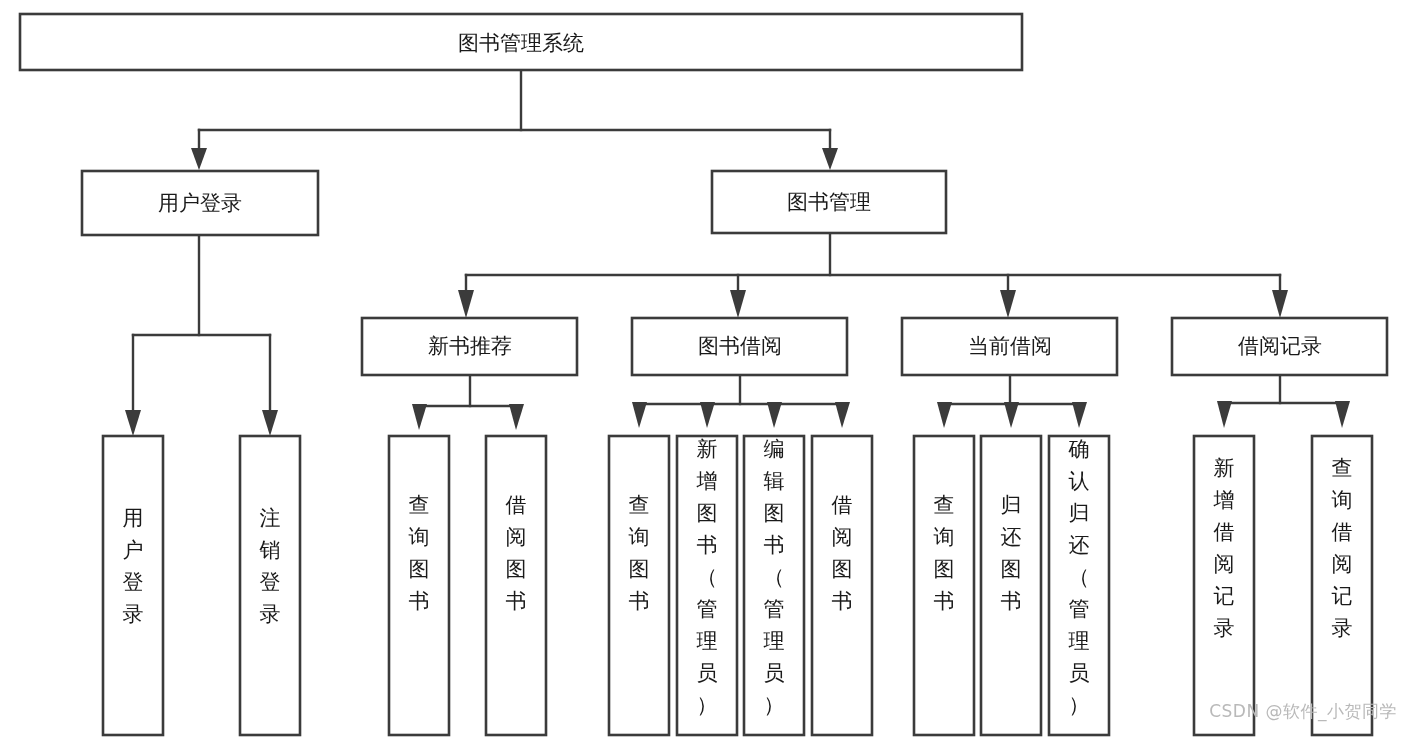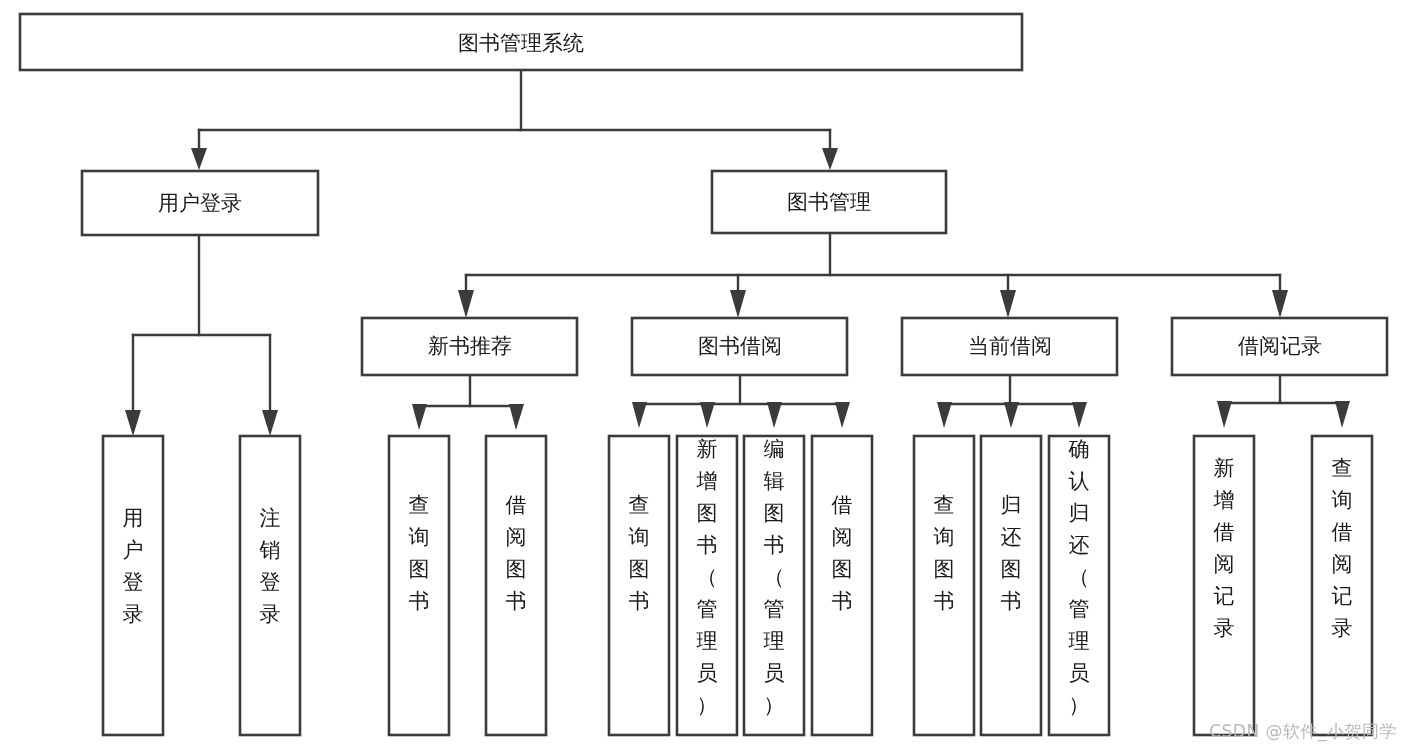--- a/index.html
+++ b/index.html
@@ -49,21 +49,21 @@
   }
   .node-label-v {
     font-family: "DejaVu Sans", "Liberation Sans", sans-serif;
     font-size: 21px;
     fill: #1a1a1a;
     text-anchor: middle;
   }
   .watermark {
     position: absolute;
     right: 8px;
-    bottom: 4px;
+    bottom: 24px;
     font-family: "DejaVu Sans", "Liberation Sans", sans-serif;
     font-size: 17px;
     color: #b9b9b9;
     letter-spacing: 0.5px;
     white-space: nowrap;
     pointer-events: none;
   }
 </style>
 </head>
 <body>

